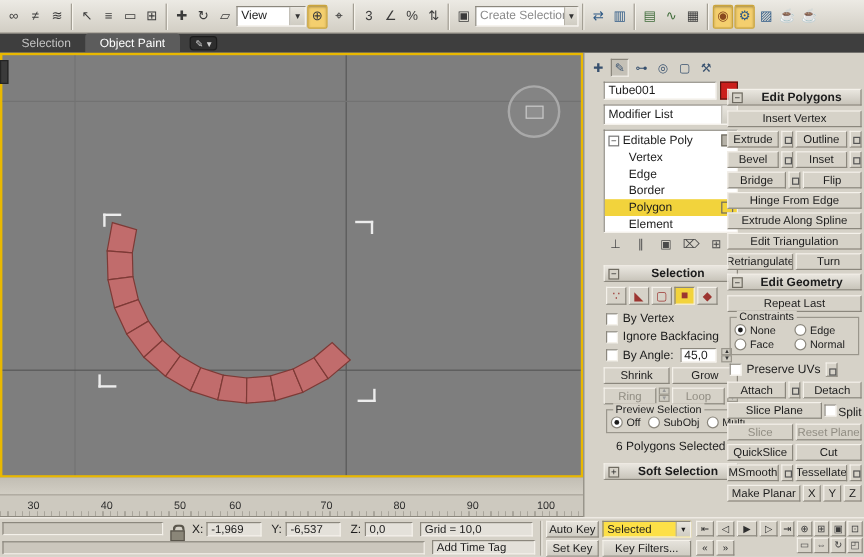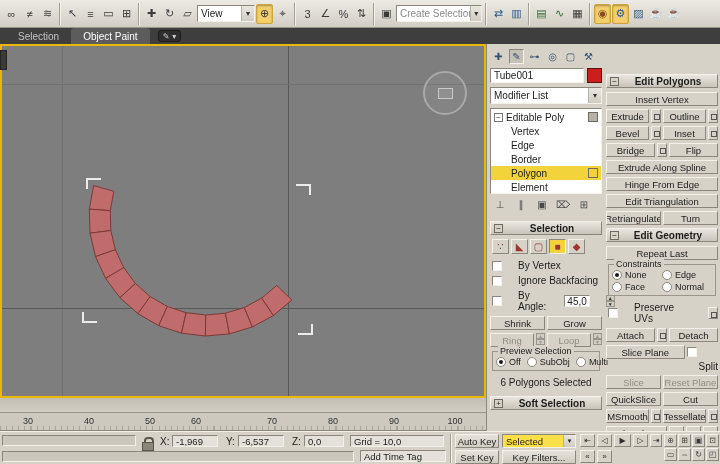--- a/index.html
+++ b/index.html
@@ -44,42 +44,42 @@
 .ruler{position:absolute;left:0;top:413px;width:486px;height:18px;background:#cdc9bf;border-bottom:1px solid #8b877d;background-image:repeating-linear-gradient(to right,#a9a59b 0 1px,transparent 1px 6.1px);background-size:100% 4px;background-position:0 100%;background-repeat:no-repeat}
 .tick{position:absolute;top:3px;transform:translateX(-50%);font-size:9px;color:#2f2f2f}
 .tick:nth-of-type(1){left:28px}.tick:nth-of-type(2){left:89px}.tick:nth-of-type(3){left:150px}.tick:nth-of-type(4){left:196px}
 .tick:nth-of-type(5){left:272px}.tick:nth-of-type(6){left:333px}.tick:nth-of-type(7){left:394px}.tick:nth-of-type(8){left:455px}
 
 
 .panel{position:absolute;left:486px;top:44px;width:234px;height:387px;background:#d6d2c8;border-left:1px solid #8b877d;overflow:hidden}
 .ptabs{position:absolute;left:4px;top:5px;display:flex;gap:3px}
 .pti{width:15px;height:15px;display:flex;align-items:center;justify-content:center;font-size:10px;border:1px solid transparent;color:#37506e}
 .pti.active{background:#c5c1b7;border-style:solid;border-color:#8b877d #f4f1ea #f4f1ea #8b877d}
-.pcol-left{position:absolute;left:3px;top:24px;width:112px}
+.pcol-left{position:absolute;left:16px;top:24px;width:112px}
 .pcol-right{position:absolute;left:119px;top:30px;width:112px}
 .name-row{display:flex;gap:3px;margin-bottom:4px}
 .name-field{flex:1;height:15px;background:#fff;border:1px solid;border-color:#8b877d #f4f1ea #f4f1ea #8b877d;display:flex;align-items:center;padding-left:3px}
 .swatch{width:15px;height:15px;background:#cb1f1c;border:1px solid #5d1410;flex:none}
 .mod-combo{width:100%;margin-bottom:4px}
 .stack{background:#fff;border:1px solid;border-color:#8b877d #f4f1ea #f4f1ea #8b877d;height:86px;padding:1px 0;margin-bottom:3px}
 .stack-root,.stack-item{height:14px;display:flex;align-items:center;gap:3px;padding:0 3px}
 .stack-item{padding-left:20px}
 .stack-item.selected{background:#f2d33c}
 .pm2{width:9px;height:9px;border:1px solid #777;font-size:8px;line-height:7px;text-align:center;background:#fff;color:#333;flex:none}
 .sbox{width:10px;height:10px;margin-left:auto;border:1px solid #6f6b61;background:#b5b1a7;flex:none}
 .sbox.yellow{background:#f2d33c}
 .stack-tools{display:flex;gap:5px;padding:0 2px;margin-bottom:10px}
 .sti{width:16px;height:14px;display:flex;align-items:center;justify-content:center;font-size:10px;color:#4a4a4a}
 .rollout{height:14px;background:linear-gradient(#e9e6df,#c8c4ba);border:1px solid;border-color:#f4f1ea #8b877d #8b877d #f4f1ea;display:flex;align-items:center;padding:0 3px;font-weight:bold;font-size:10px;margin-bottom:4px}
 .rollout .pm{width:9px;height:9px;border:1px solid #6f6b61;background:#d6d2c8;font-size:8px;line-height:7px;text-align:center;font-weight:normal;margin-right:3px;flex:none}
 .rollout .rtitle{flex:1;text-align:center}
 .selicons{display:flex;gap:2px;margin:1px 0 6px 2px}
 .sic{width:17px;height:15px;display:flex;align-items:center;justify-content:center;font-size:10px;color:#9c3530;background:#d6d2c8;border:1px solid;border-color:#f4f1ea #8b877d #8b877d #f4f1ea}
 .sic.on{background:#f2d33c;border-color:#8b877d #f4f1ea #f4f1ea #8b877d}
-.cbrow{display:flex;align-items:center;gap:16px;margin:0 0 4px 2px}
+.cbrow{display:flex;align-items:center;gap:4px;margin:0 0 4px 2px}
 .cb{width:10px;height:10px;background:#fff;border:1px solid;border-color:#8b877d #f4f1ea #f4f1ea #8b877d;flex:none}
 .field{background:#fff;border:1px solid;border-color:#8b877d #f4f1ea #f4f1ea #8b877d;height:12px;display:flex;align-items:center;padding:0 2px}
 .angle{width:30px;margin-left:2px}
 .spin{width:9px;display:flex;flex-direction:column;flex:none}
 .spin i{font-style:normal;height:6px;display:flex;align-items:center;justify-content:center;background:#cfccc2;border:1px solid #9a968c;font-size:5px;color:#333}
 .spin.disabled i{color:#999}
 .row2{display:flex;gap:2px;margin-bottom:3px}
 .row2 .btn{flex:1}
 .btn{height:14px;background:#d6d2c8;border:1px solid;border-color:#f4f1ea #8b877d #8b877d #f4f1ea;display:flex;align-items:center;justify-content:center;font-size:9.5px;white-space:nowrap;overflow:hidden;cursor:default}
 .btn.disabled{color:#918d83}
@@ -349,22 +349,22 @@
         <div class="btn">Bevel</div>
         <div class="mini"></div>
         <div class="btn">Inset</div>
         <div class="mini"></div>
       </div>
       <div class="row2">
         <div class="btn">Bridge</div>
         <div class="mini"></div>
         <div class="btn">Flip</div>
       </div>
+      <div class="btn w">Hinge From Edge</div>
       <div class="btn w">Extrude Along Spline</div>
-      <div class="btn w">Hinge From Edge</div>
       <div class="btn w">Edit Triangulation</div>
       <div class="row2">
         <div class="btn">Retriangulate</div>
         <div class="btn">Turn</div>
       </div>
 
       <div class="rollout">
         <span class="pm">−</span>
         <span class="rtitle">Edit Geometry</span>
       </div>
@@ -396,21 +396,21 @@
         <span class="mini" style="height:12px"></span>
       </div>
       <div class="row2">
         <div class="btn">Attach</div>
         <div class="mini"></div>
         <div class="btn">Detach</div>
       </div>
       <div class="row2">
         <div class="btn">Slice Plane</div>
         <span class="cb" style="margin-top:2px"></span>
-        <span style="margin-top:16px">Split</span>
+        <span style="margin-top:4px">Split</span>
       </div>
       <div class="row2">
         <div class="btn disabled">Slice</div>
         <div class="btn disabled">Reset Plane</div>
       </div>
       <div class="row2">
         <div class="btn">QuickSlice</div>
         <div class="btn">Cut</div>
       </div>
       <div class="row2">

